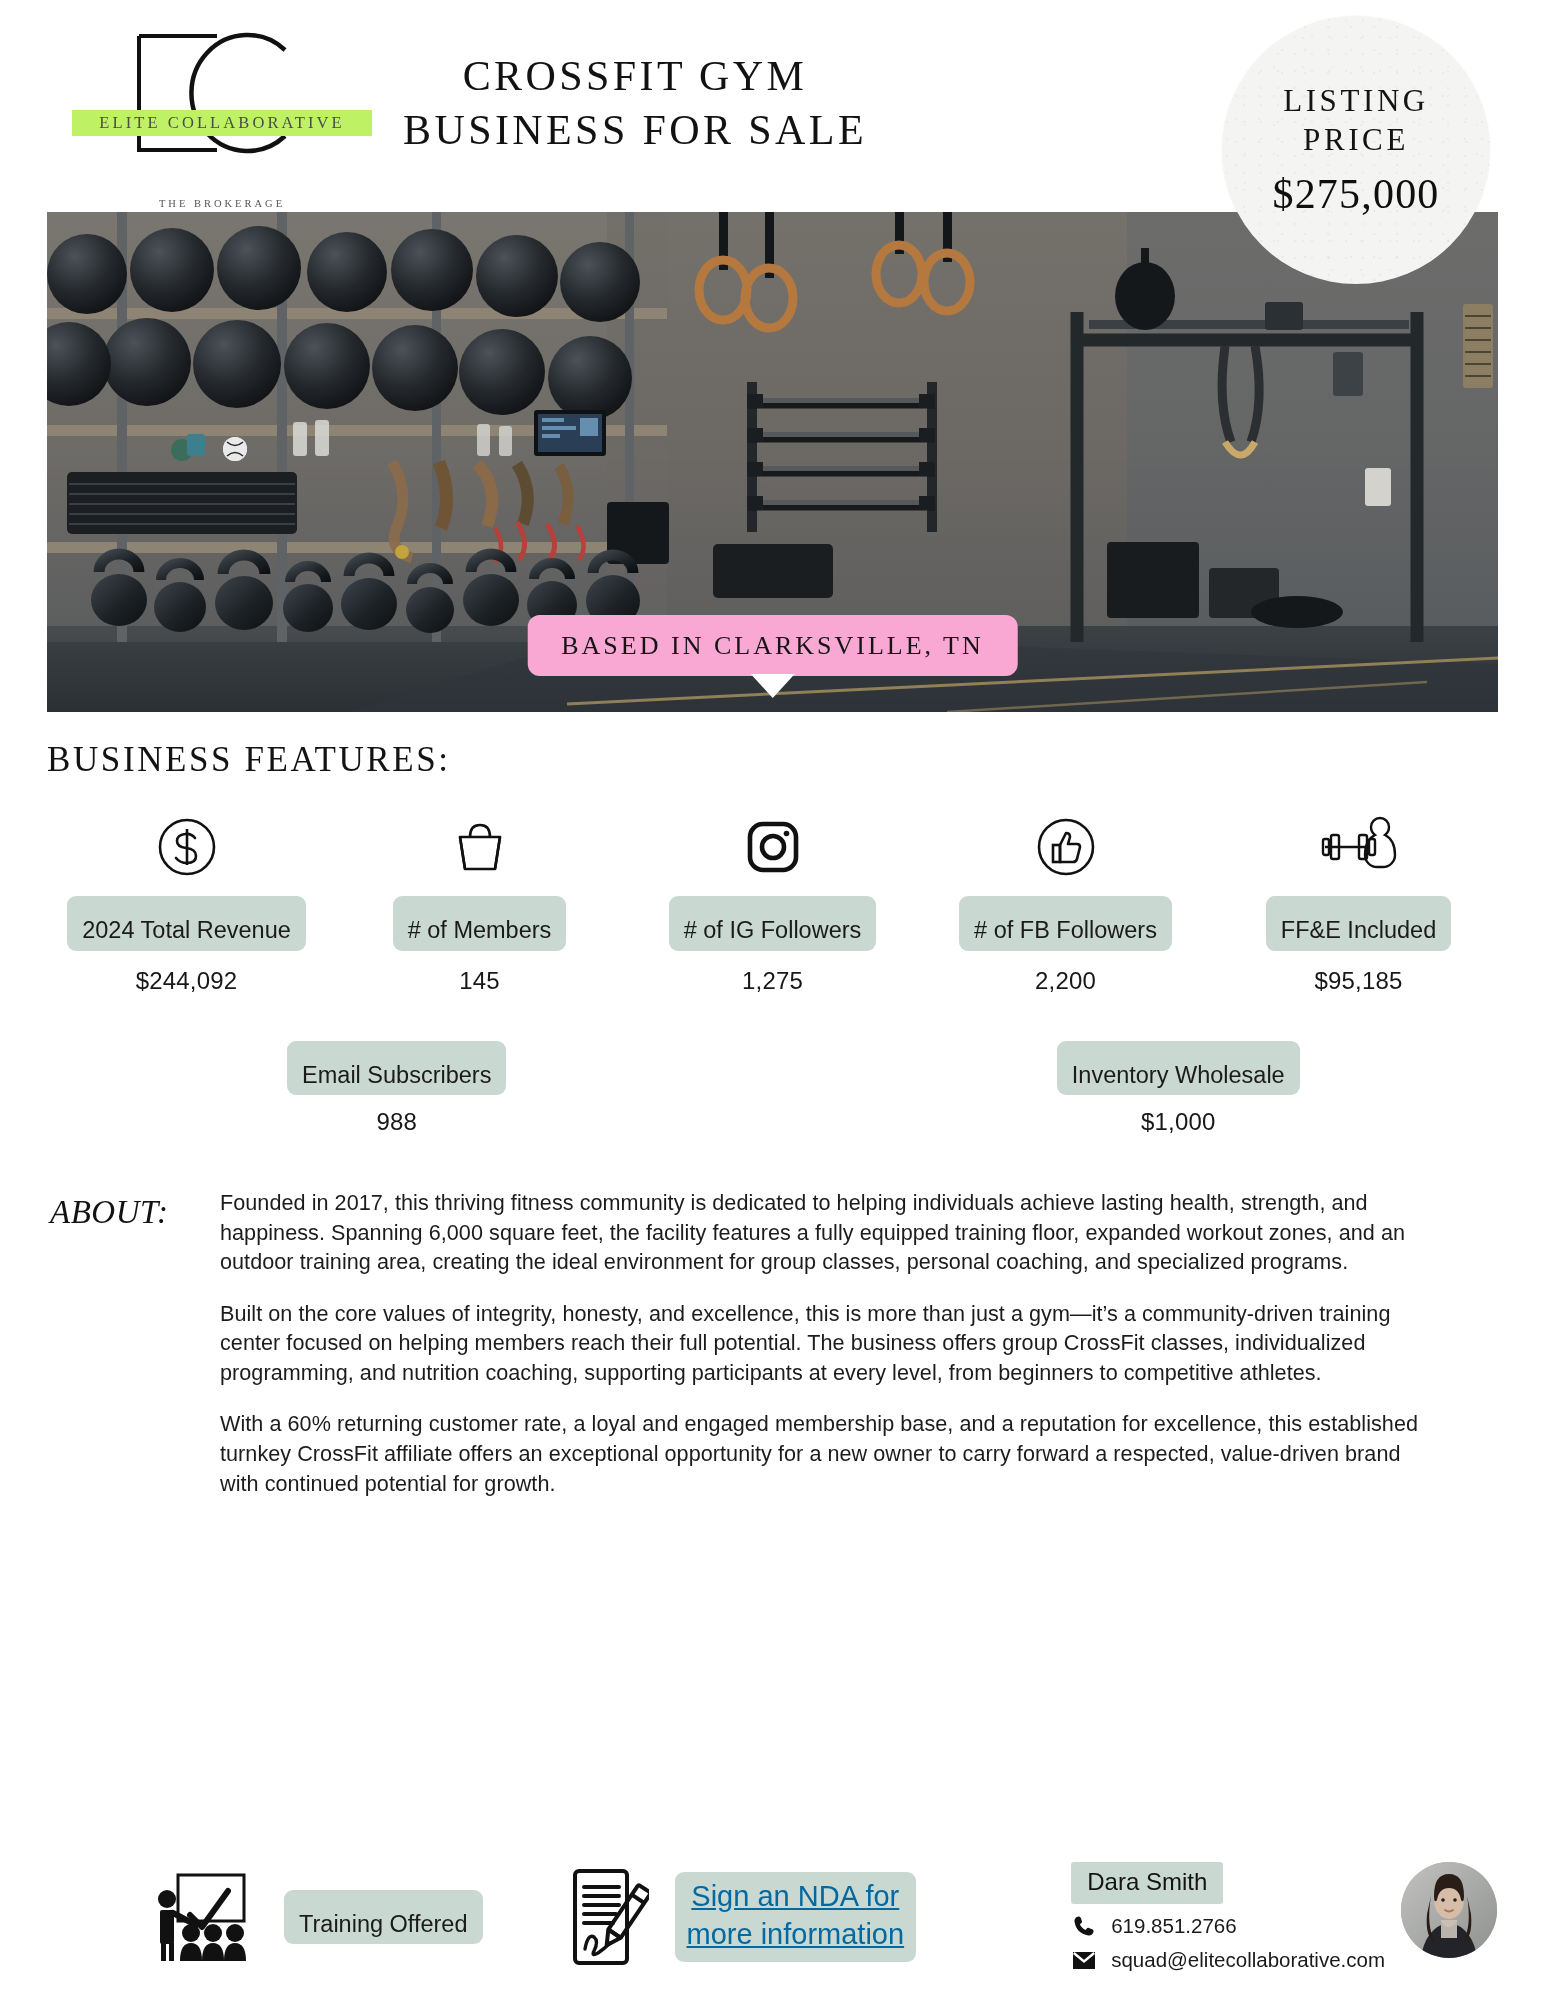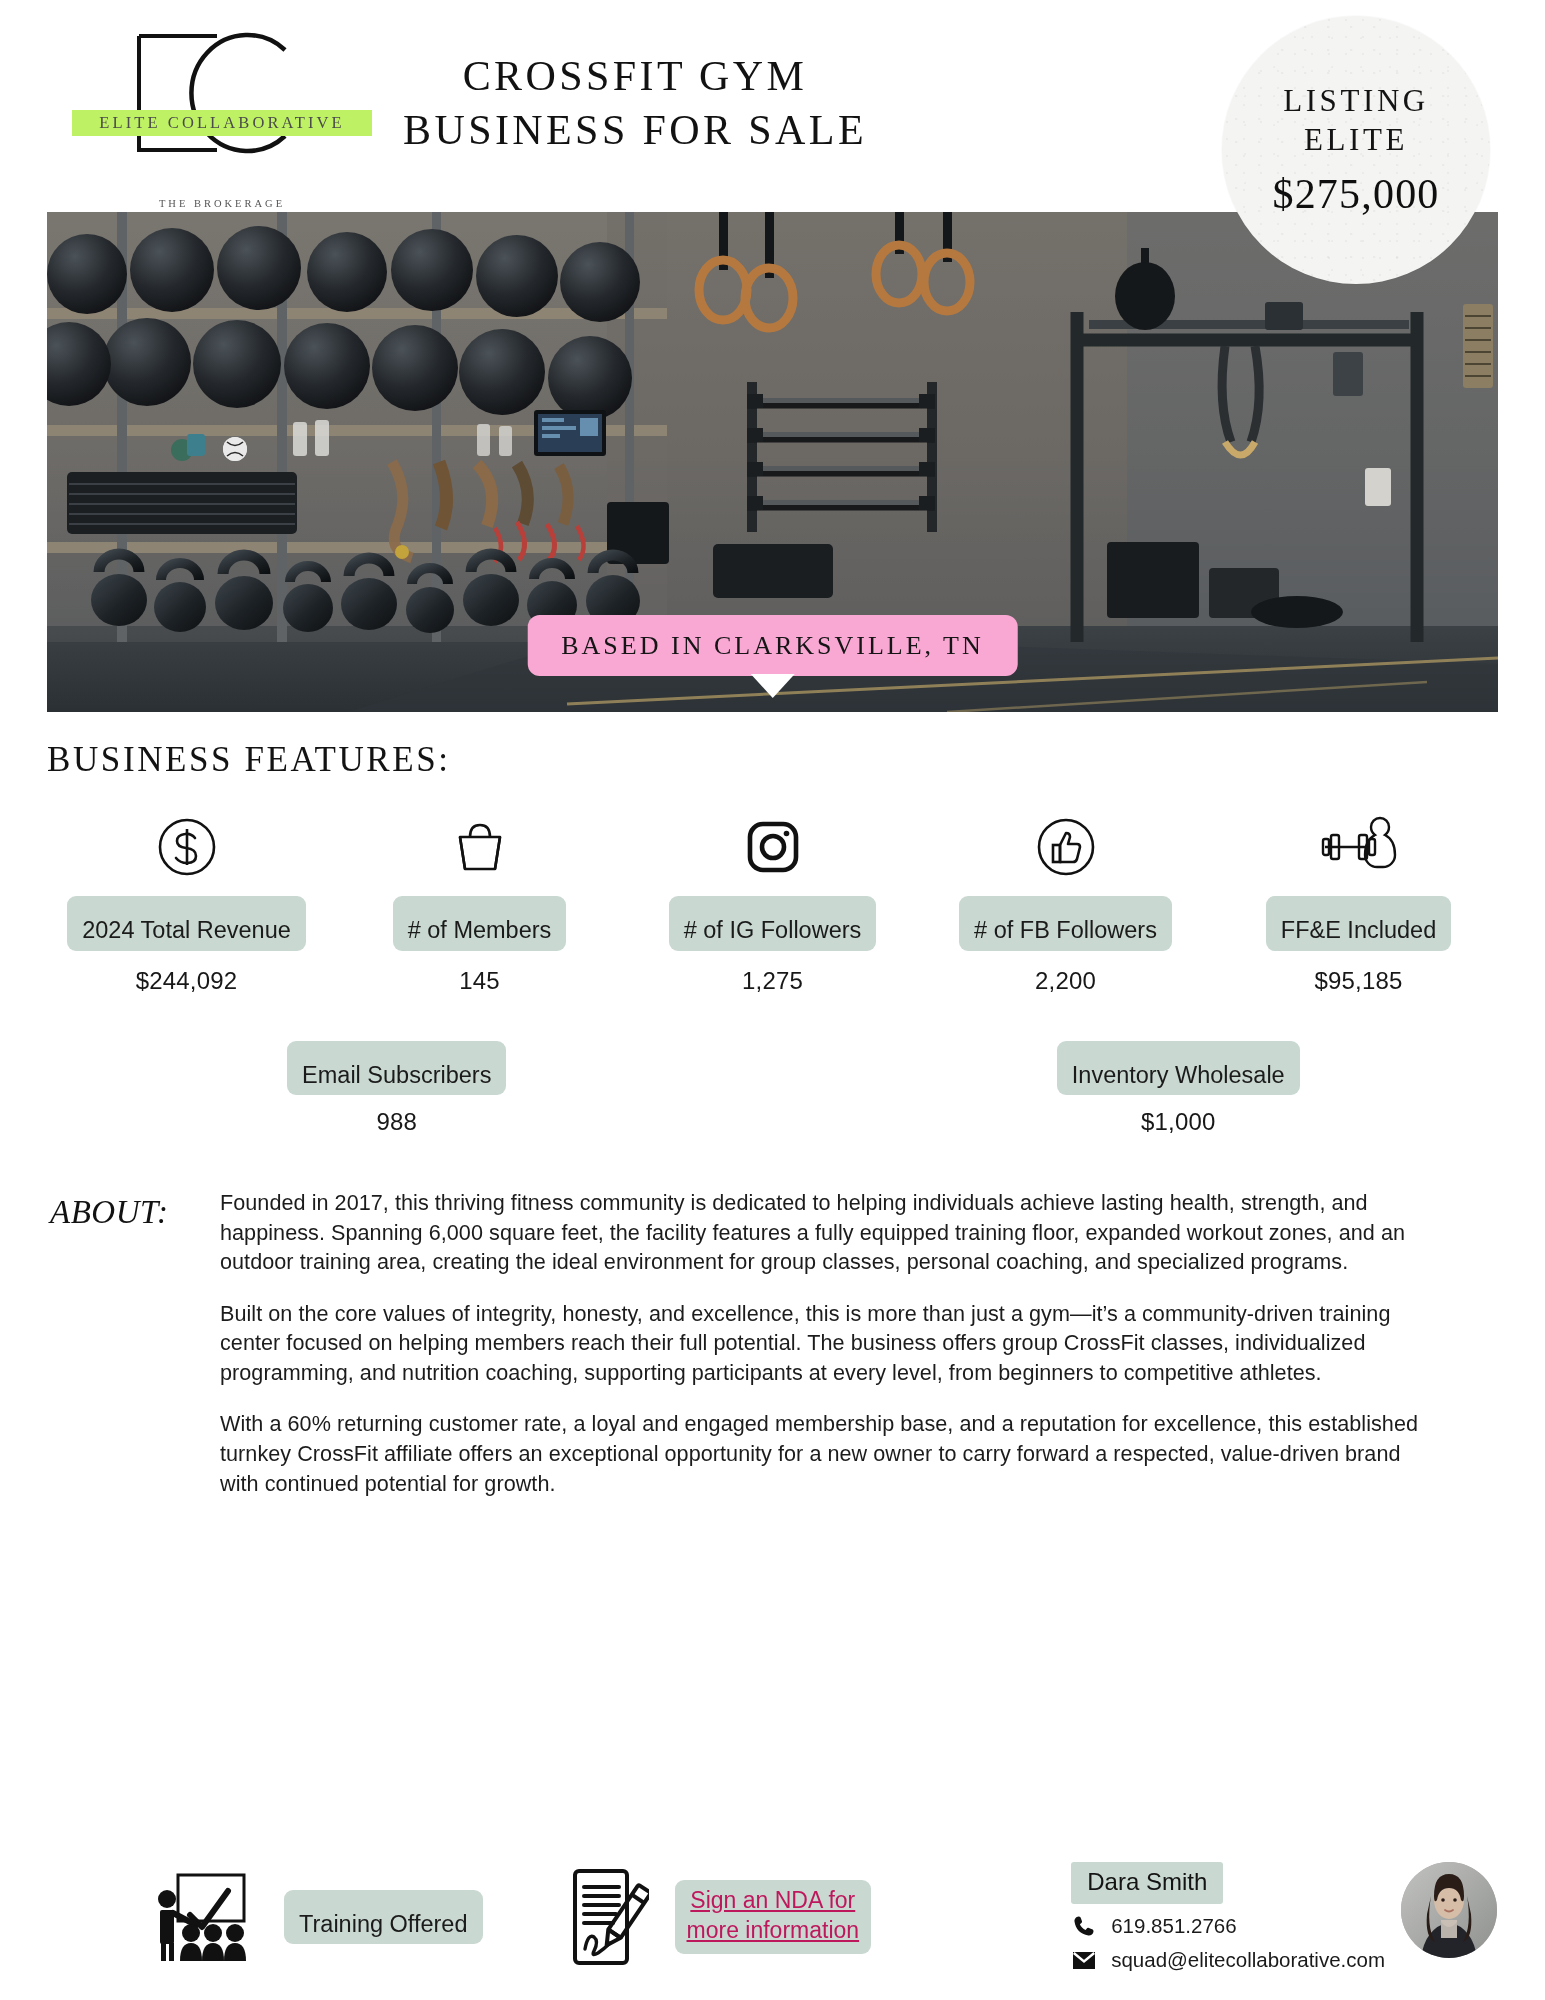--- a/index.html
+++ b/index.html
@@ -254,23 +254,23 @@
 
   .nda-badge {
     background: #c9d8d1;
     border-radius: 9px;
     padding: 6px 12px 8px;
     text-align: center;
     line-height: 1.3;
   }
   .nda-badge span {
     display: block;
-    font-size: 23px;
+    font-size: 29px;
     text-decoration: underline;
-    color: #be185d;
+    color: #0369a1;
   }
 
   .spacer-a { width: 80px; }
   .spacer-b { flex: 1; }
 
   .contact { display: flex; align-items: flex-start; gap: 16px; }
   .contact-info { text-align: left; }
   .contact-name {
     background: #c9d8d1;
     border-radius: 3px;
@@ -317,21 +317,21 @@
       <div class="logo-sub">THE BROKERAGE</div>
     </div>
 
     <div class="title-block">
       <div class="title-line">CROSSFIT GYM</div>
       <div class="title-line">BUSINESS FOR SALE</div>
     </div>
 
     <div class="price-circle">
       <div class="price-label">LISTING</div>
-      <div class="price-label">ELITE</div>
+      <div class="price-label">PRICE</div>
       <div class="price-value">$275,000</div>
     </div>
   </div>
 
   <div class="hero">
     <svg class="hero-canvas" viewBox="0 0 1451 500" preserveAspectRatio="none" xmlns="http://www.w3.org/2000/svg">
       <defs>
         <linearGradient id="wallG" x1="0" y1="0" x2="0" y2="1">
           <stop offset="0%" stop-color="#7d7a73"></stop>
           <stop offset="55%" stop-color="#6e6c68"></stop>

